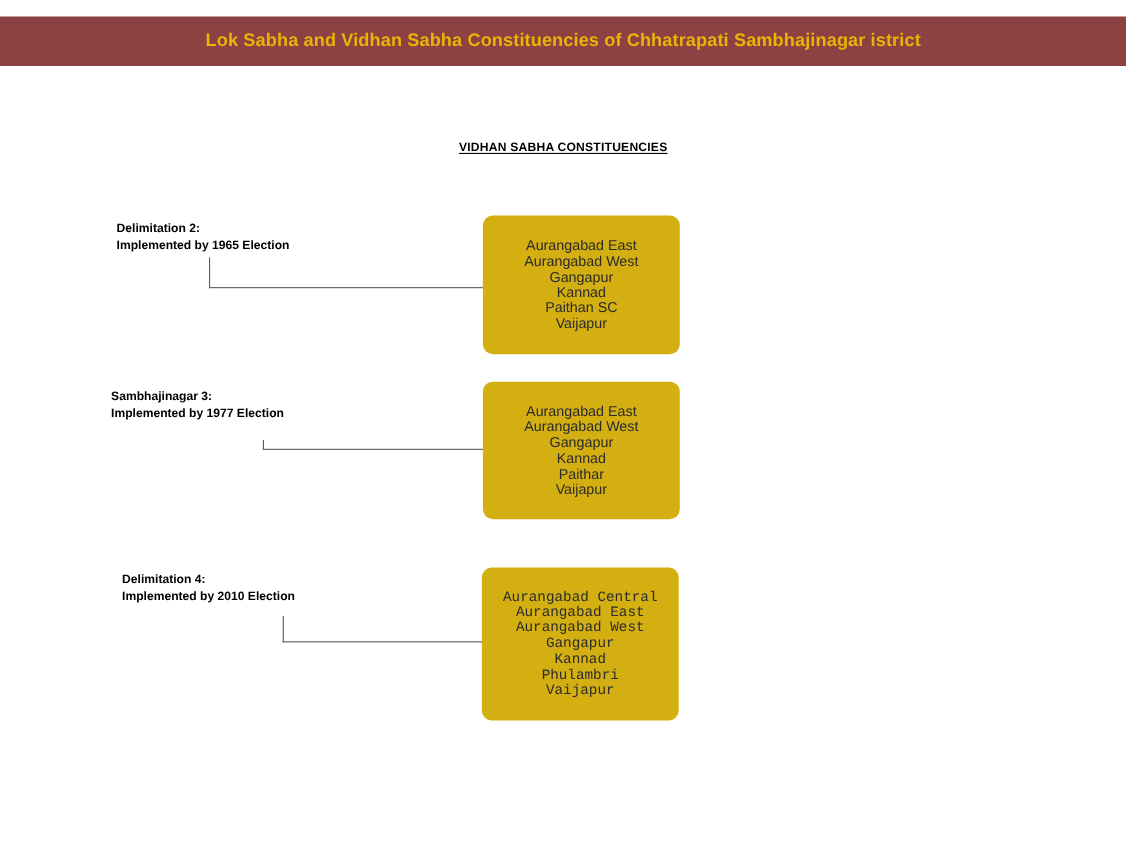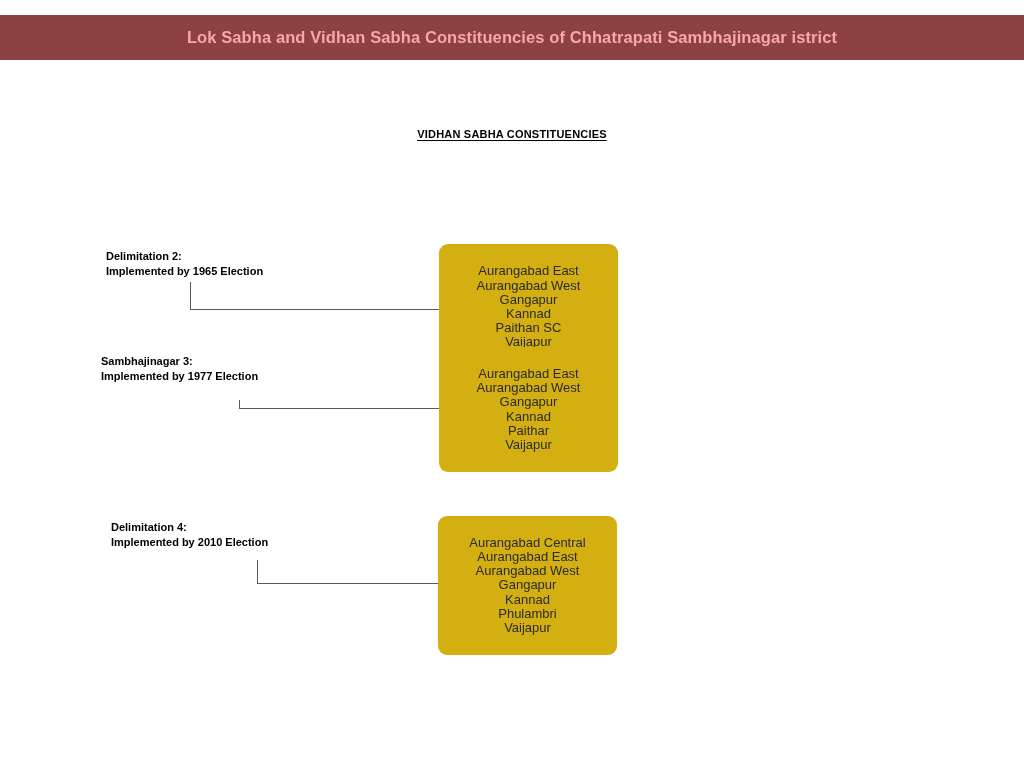--- a/index.html
+++ b/index.html
@@ -113,21 +113,21 @@
   .const-box .const-item {
     display: block;
     font-size: 13px;
     color: #2b2b2b;
     line-height: 14.2px;
     text-align: right;
     white-space: nowrap;
   }
 
   
-  #row-1 { top: 196px; height: 130px; margin-top: 48px; }
+  #row-1 { top: 196px; height: 130px; }
   #row-1 .row-label { left: 106px; top: 5px; }
   #row-1 .connector { left: 190px; top: 38px; width: 252px; height: 28px; }
   #row-1 .connector .vline { height: 28px; }
   #row-1 .connector .hline { top: 26.6px; width: 252px; }
   #row-1 .const-box { left: 439px; top: 0px; width: 179px; height: 126px; }
 
   
   #row-2 { top: 347px; height: 126px; }
   #row-2 .row-label { left: 101px; top: 7px; }
   #row-2 .connector { left: 239px; top: 53px; width: 200px; height: 9px; }
@@ -140,21 +140,21 @@
   #row-3 .row-label { left: 111px; top: 4px; }
   #row-3 .connector { left: 257px; top: 44px; width: 182px; height: 24px; }
   #row-3 .connector .vline { height: 24px; }
   #row-3 .connector .hline { top: 22.6px; width: 182px; }
   #row-3 .const-box { left: 438px; top: 0px; width: 179px; height: 139px; }
 </style>
 </head>
 <body style="background: rgb(255, 255, 255);">
 
 <div id="header-bar" style="background: rgb(140, 65, 66);">
-  <span id="header-title" style="color: #fca5a5;">Lok Sabha and Vidhan Sabha Constituencies of Chhatrapati Sambhajinagar istrict</span>
+  <span id="header-title" style="color: #eab308;">Lok Sabha and Vidhan Sabha Constituencies of Chhatrapati Sambhajinagar istrict</span>
 </div>
 
 <div id="section-heading">
   <span class="line">VIDHAN SABHA CONSTITUENCIES</span>
 </div>
 
 <div id="diagram">
 
   <div class="row" id="row-1">
     <div class="row-label">
@@ -196,21 +196,21 @@
 
   <div class="row" id="row-3">
     <div class="row-label">
       <span class="lbl-line">Delimitation 4:</span>
       <span class="lbl-line">Implemented by 2010 Election</span>
     </div>
     <div class="connector">
       <div class="vline" style="background: rgb(90, 90, 90);"></div>
       <div class="hline" style="background: rgb(90, 90, 90);"></div>
     </div>
-    <div class="const-box" style="background: rgb(212, 175, 17);">
+    <div class="const-box" style="background: rgb(212, 175, 17); font-family: Liberation Mono, monospace;">
       <span class="const-item" style="color: rgb(43, 43, 43);">Aurangabad Central</span>
       <span class="const-item" style="color: rgb(43, 43, 43);">Aurangabad East</span>
       <span class="const-item" style="color: rgb(43, 43, 43);">Aurangabad West</span>
       <span class="const-item" style="color: rgb(43, 43, 43);">Gangapur</span>
       <span class="const-item" style="color: rgb(43, 43, 43);">Kannad</span>
       <span class="const-item" style="color: rgb(43, 43, 43);">Phulambri</span>
       <span class="const-item" style="color: rgb(43, 43, 43);">Vaijapur</span>
     </div>
   </div>
 

